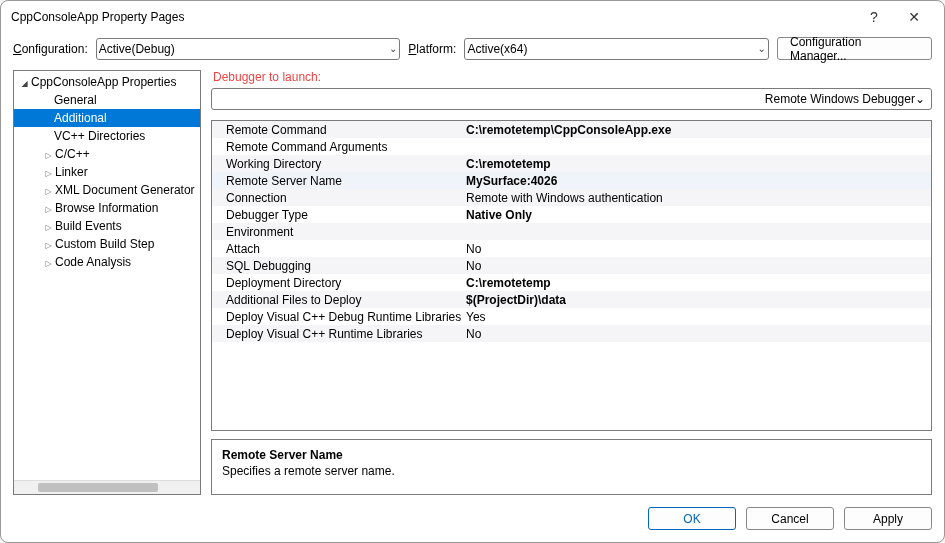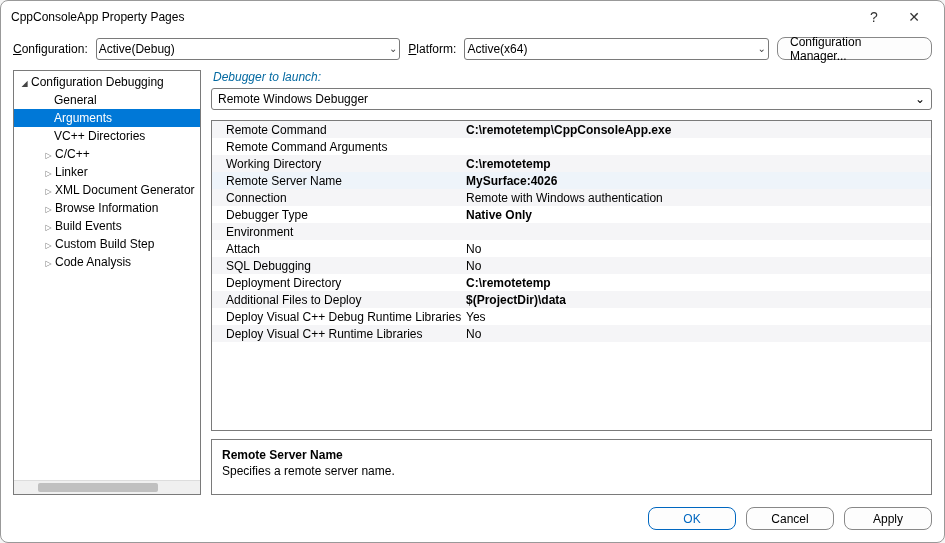--- a/index.html
+++ b/index.html
@@ -50,21 +50,21 @@
     padding: 0 2px;
     position: relative;
   }
   .dropdown .value { flex: 1; }
   .dropdown .chev {
     font-size: 10px; color: #444;
   }
   .btn {
     border: 1px solid #888;
     background: #fdfdfd;
-    border-radius: 8px;
+    border-radius: 3px;
     height: 23px;
     padding: 0 12px;
     display: inline-flex;
     align-items: center;
     justify-content: center;
     font-size: 12px;
   }
   .btn.primary {
     border: 1px solid #0067c0;
     color: #0067c0;
@@ -123,34 +123,33 @@
     border-radius: 2px;
   }
   .right {
     flex: 1;
     display: flex;
     flex-direction: column;
     min-width: 0;
   }
   .launch-label {
     margin: 0 0 4px 2px;
-    color: #0369a1;
-    font-style: italic;
+    color: #ef4444;
   }
   .launcher {
     border: 1px solid #7a7a7a;
     border-radius: 3px;
     height: 22px;
     display: flex;
     align-items: center;
     padding: 0 6px;
     background: #fff;
     margin-bottom: 10px;
   }
-  .launcher .value { flex: 1; }
+  .launcher .value { flex: 1; text-align: right; }
   .grid {
     border: 1px solid #7a7a7a;
     background: #fff;
     flex: 1;
     overflow: hidden;
   }
   .grid-row {
     display: flex;
     align-items: center;
     height: 17px;
@@ -201,27 +200,27 @@
     </div>
     <div class="btn" style="width:155px">Configuration Manager...</div>
   </div>
 
   <div class="body">
 
     <div class="tree">
       <div class="tree-inner">
         <div class="tree-row">
           <span class="exp open"></span>
-          <span>Configuration Debugging</span>
+          <span>CppConsoleApp Properties</span>
         </div>
         <div class="tree-row" style="padding-left:40px">
             <span>General</span>
           </div>
         <div class="tree-row selected" style="padding-left:40px">
-            <span>Arguments</span>
+            <span>Additional</span>
           </div>
         <div class="tree-row" style="padding-left:40px">
             <span>VC++ Directories</span>
           </div>
         <div class="tree-row" style="padding-left:28px">
             <span class="exp closed"></span>
             <span>C/C++</span>
           </div>
         <div class="tree-row" style="padding-left:28px">
             <span class="exp closed"></span>

